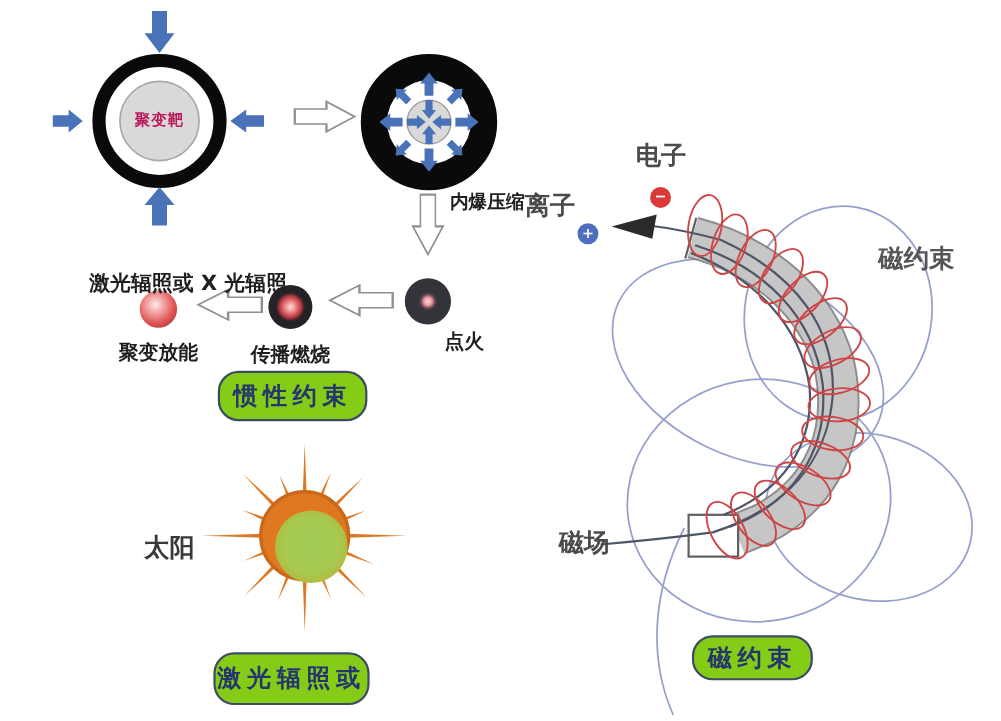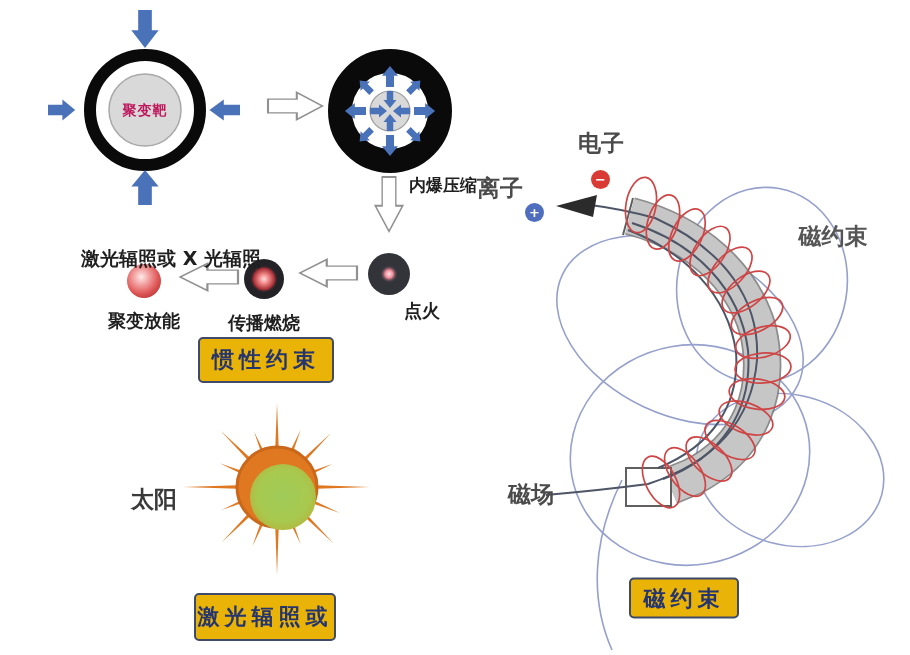--- a/index.html
+++ b/index.html
@@ -14,21 +14,21 @@
   }
   .lbl-19{font-size:19px;margin-top:40px;}
   .lbl-17{font-size:17px;}
   .lbl-18{font-size:18px;}
   .lbl-23{font-size:23px;font-weight:bold;color:#4a4a4a;}
   .lbl-gray{color:#555555;}
   .target-text{font-size:14px;color:#be185d;letter-spacing:1px;}
   .conf-box{
     position:absolute;transform:translate(-50%,-50%);
     display:flex;align-items:center;justify-content:center;
-    background:#eab308;border:2px solid #3e4a67;border-radius:5px;
+    background:#84cc16;border:2px solid #3e4a67;border-radius:19px;
     color:#25356e;font-weight:bold;font-size:22px;letter-spacing:5px;
     white-space:nowrap;box-sizing:border-box;
   }
   .charge{
     position:absolute;width:19px;height:19px;border-radius:50%;
     display:flex;align-items:center;justify-content:center;
     color:#ffffff;font-size:13px;font-weight:bold;line-height:1;
   }
   .charge-minus{background:#d93a35;}
   .charge-plus{background:#4f6fbe;}

